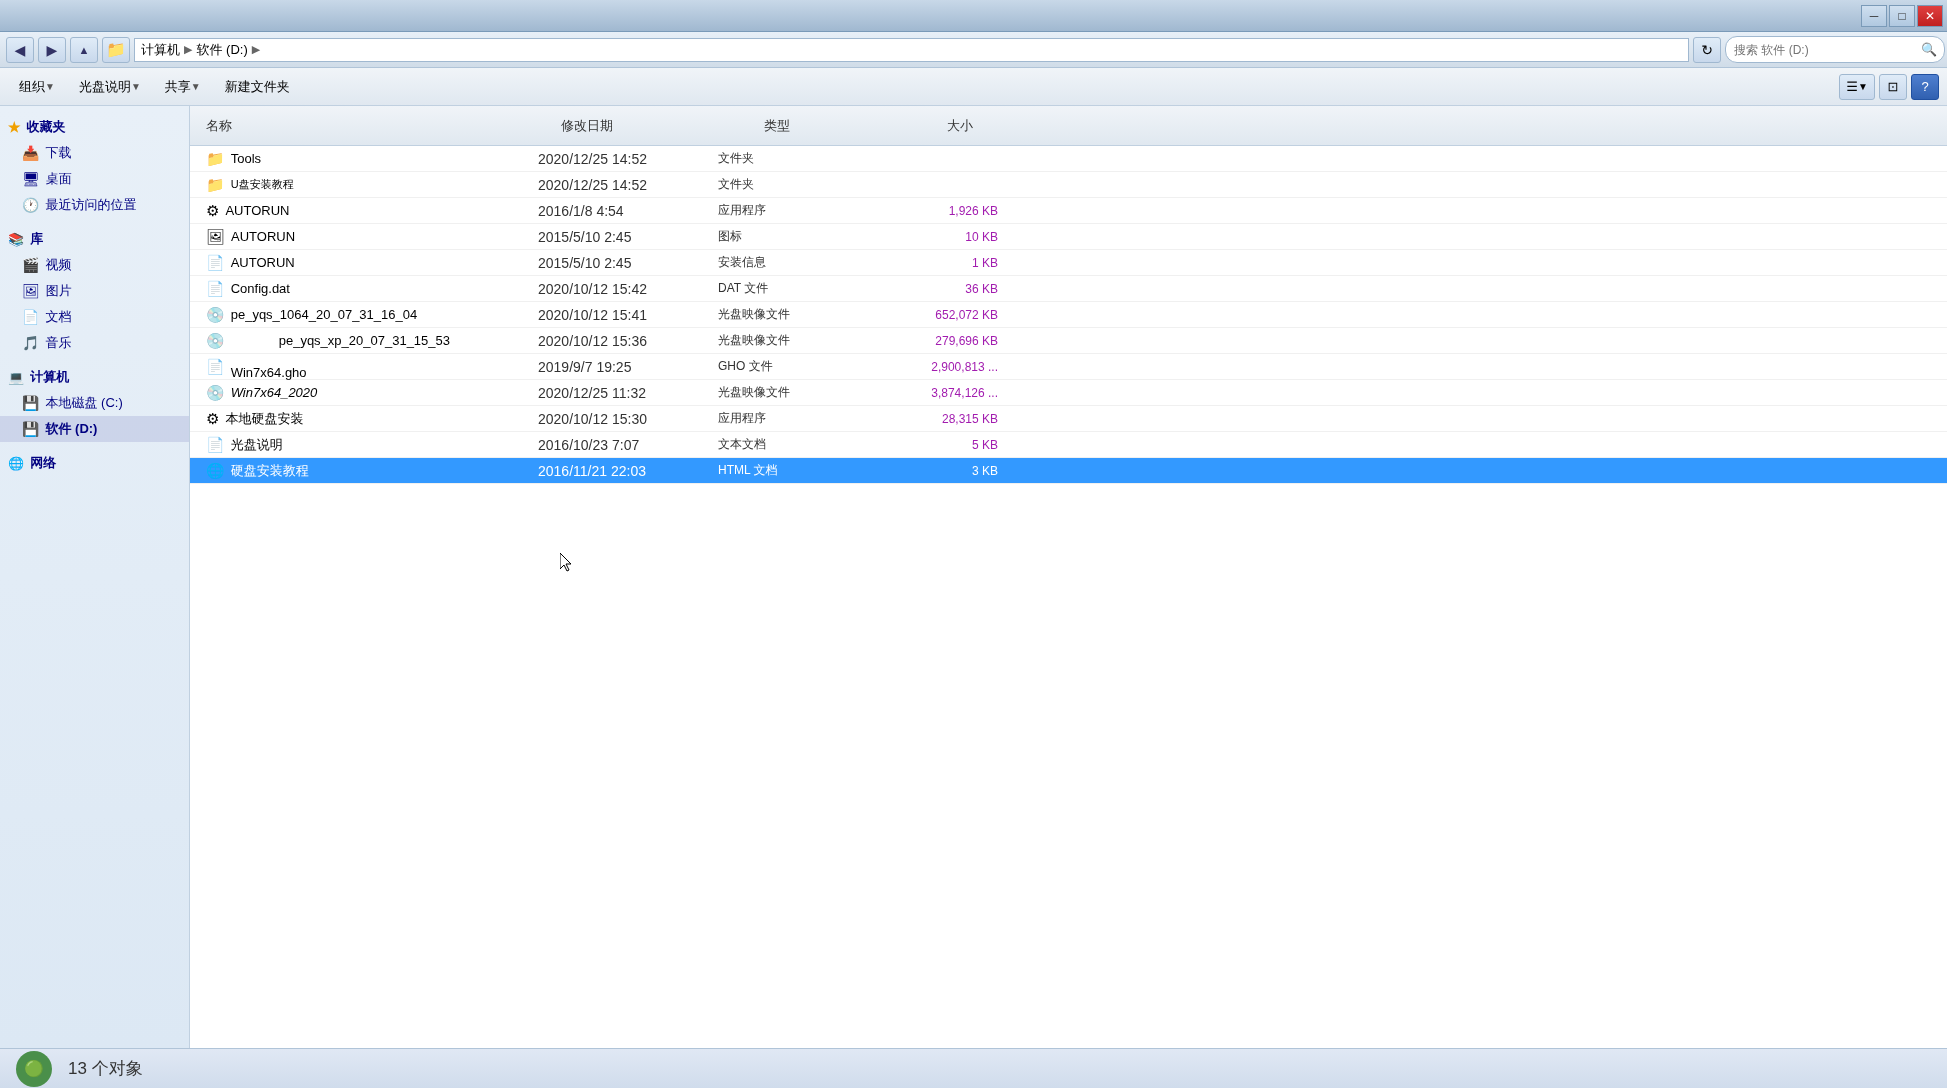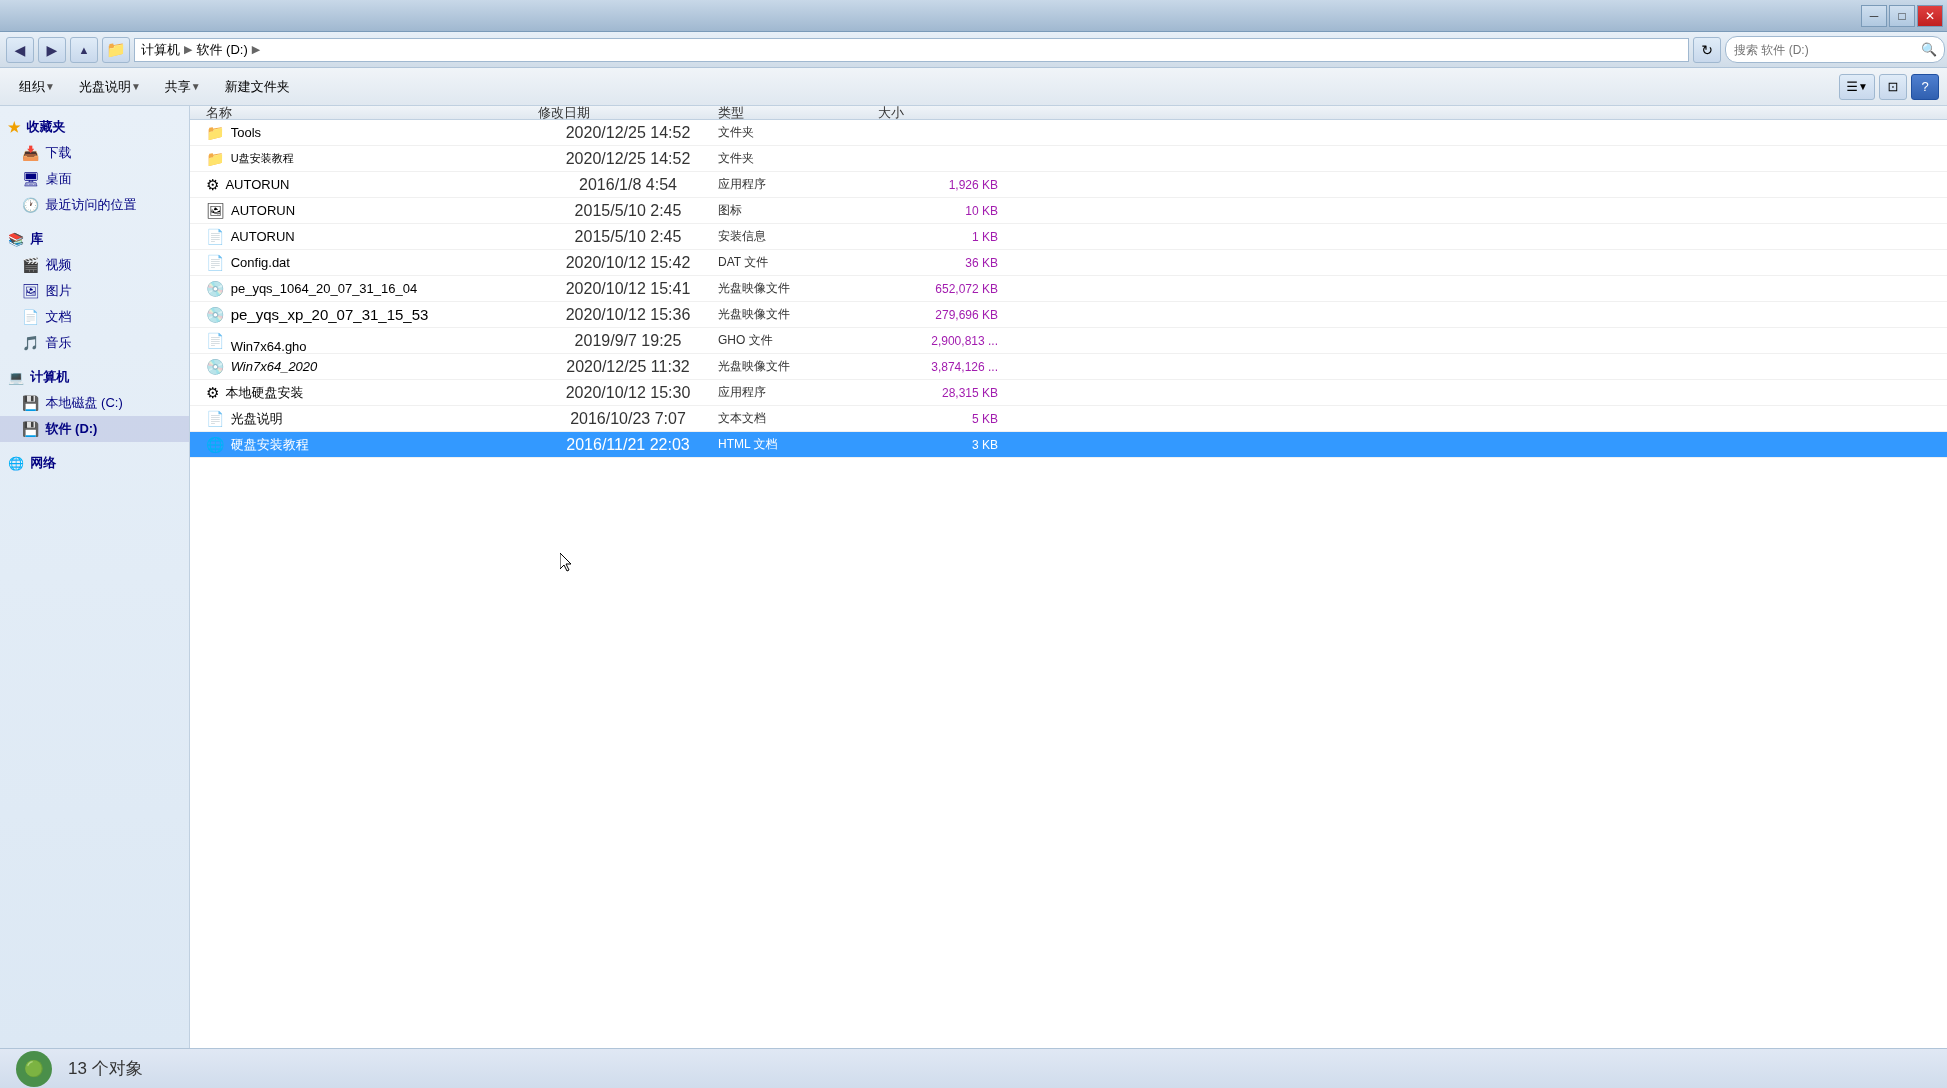--- a/index.html
+++ b/index.html
@@ -191,27 +191,28 @@
     .file-list-area {
       flex: 1;
       overflow-y: auto;
       background: #fff;
     }
 
     
     .col-headers {
       display: flex;
       align-items: center;
-      height: 14px;
+      height: 40px;
       background: linear-gradient(to bottom, #f0f4f8, #e0e8f0);
       border-bottom: 1px solid #c0d0e0;
       padding: 0 8px;
       position: sticky;
       top: 0;
       z-index: 10;
+      gap: 23px;
     }
     .col-header {
       font-size: 13px;
       color: #333;
       cursor: pointer;
       user-select: none;
       display: flex;
       align-items: center;
       gap: 4px;
     }
@@ -225,21 +226,21 @@
       display: flex;
       align-items: center;
       height: 26px;
       padding: 0 8px;
       cursor: pointer;
       border-bottom: 1px solid #f0f0f0;
     }
     .file-row.selected { background: #3399ff; color: #fff; }
     .file-row.selected .col-type-val, .file-row.selected .col-date-val, .file-row.selected .col-size-val { color: #fff; }
     .file-row .col-name { display: flex; align-items: center; gap: 6px; }
-    .col-date-val { width: 180px; font-size: 16px; color: #333; text-align: center; }
+    .col-date-val { width: 180px; font-size: 14px; color: #333; }
     .col-type-val { width: 160px; font-size: 12px; color: #333; }
     .col-size-val { width: 120px; font-size: 12px; color: #a21caf; text-align: right; }
 
     
     .status-bar {
       height: 40px;
       background: linear-gradient(to bottom, #e0e8f4, #d0dcec);
       border-top: 1px solid #b0c4d8;
       display: flex;
       align-items: center;
@@ -458,21 +459,21 @@
       <span style="font-size:15px;">💿</span>
       <span style="font-size:13px;">pe_yqs_1064_20_07_31_16_04</span>
     </div>
     <div class="col-date-val">2020/10/12 15:41</div>
     <div class="col-type-val">光盘映像文件</div>
     <div class="col-size-val">652,072 KB</div>
   </div>
         <div class="file-row">
     <div class="col-name" style="width:340px; display:flex; align-items:center; gap:6px;">
       <span style="font-size:15px;">💿</span>
-      <span style="font-size:15px;">pe_yqs_xp_20_07_31_15_53</span>
+      <span style="font-size:13px;margin-left:48px;">pe_yqs_xp_20_07_31_15_53</span>
     </div>
     <div class="col-date-val">2020/10/12 15:36</div>
     <div class="col-type-val">光盘映像文件</div>
     <div class="col-size-val">279,696 KB</div>
   </div>
         <div class="file-row">
     <div class="col-name" style="width:340px; display:flex; align-items:center; gap:6px;">
       <span style="font-size:15px;">📄</span>
       <span style="font-size:13px;margin-top:12px;">Win7x64.gho</span>
     </div>

